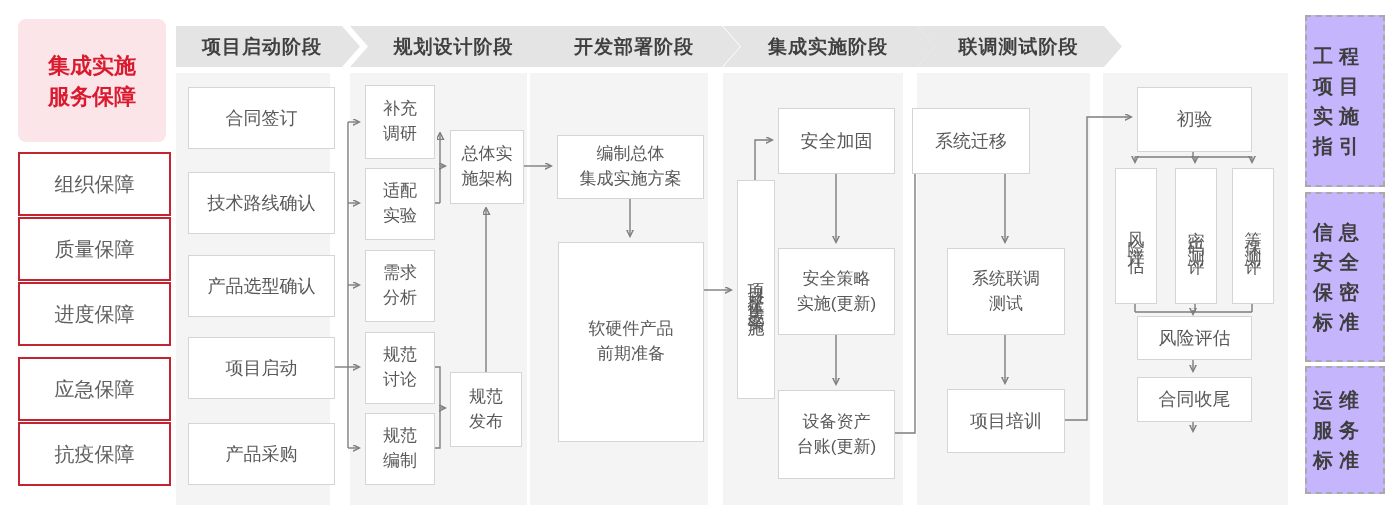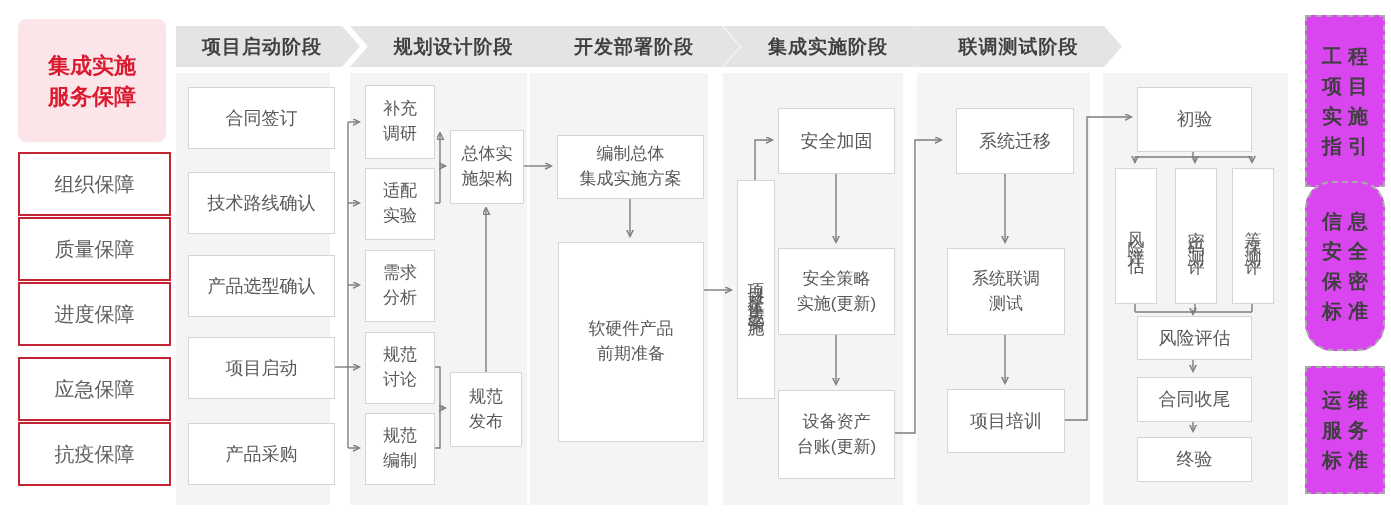--- a/index.html
+++ b/index.html
@@ -25,22 +25,22 @@
 
   
   .node{position:absolute;background:#fff;border:1px solid #d5d5d6;color:#595959;
     display:flex;align-items:center;justify-content:center;text-align:center;
     font-size:17px;line-height:1.45;white-space:pre-line;z-index:2;}
   .node.big{font-size:18px;}
   .vnode{writing-mode:vertical-rl;text-orientation:upright;letter-spacing:5px;line-height:1;}
   .vnode.wide-gap{letter-spacing:9px;}
 
   
-  .std{position:absolute;left:1305px;width:76px;background:#d946ef;border:2px dashed #a9a9a9;
-    display:flex;flex-direction:column;align-items:center;justify-content:center;z-index:2;
+  .std{position:absolute;left:1305px;width:76px;background:#c4b5fd;border:2px dashed #a9a9a9;
+    display:flex;flex-direction:column;align-items:flex-start;justify-content:center;z-index:2;
     color:#3e3e3e;font-size:20px;font-weight:600;}
   .std .ln{line-height:30px;letter-spacing:6px;text-indent:6px;}
 
   svg.wires{position:absolute;left:0;top:0;z-index:1;}
   svg.wires path{fill:none;stroke:#7d7d7d;stroke-width:1.4;}
 </style>
 </head>
 <body>
 
 <div class="stage">
@@ -140,40 +140,39 @@
   <div class="node" style="left:558px;top:242px;width:144px;height:198px;">软硬件产品
 前期准备</div>
 
   <div class="node vnode" style="left:737px;top:180px;width:36px;height:217px;">项目整体集成实施</div>
   <div class="node big" style="left:778px;top:108px;width:115px;height:64px;">安全加固</div>
   <div class="node" style="left:778px;top:248px;width:115px;height:85px;">安全策略
 实施(更新)</div>
   <div class="node" style="left:778px;top:390px;width:115px;height:87px;">设备资产
 台账(更新)</div>
 
-  <div class="node big" style="left:956px;top:108px;width:116px;height:64px;text-align:center;">系统迁移</div>
+  <div class="node big" style="left:912px;top:108px;width:116px;height:64px;text-align:center;">系统迁移</div>
   <div class="node" style="left:947px;top:248px;width:116px;height:85px;">系统联调
 测试</div>
   <div class="node big" style="left:947px;top:389px;width:116px;height:62px;">项目培训</div>
 
   <div class="node big" style="left:1137px;top:87px;width:113px;height:63px;">初验</div>
   <div class="node vnode wide-gap" style="left:1115px;top:168px;width:40px;height:134px;">风险评估</div>
   <div class="node vnode wide-gap" style="left:1175px;top:168px;width:40px;height:134px;">密码测评</div>
   <div class="node vnode wide-gap" style="left:1232px;top:168px;width:40px;height:134px;">等保测评</div>
   <div class="node big" style="left:1137px;top:316px;width:113px;height:42px;">风险评估</div>
   <div class="node big" style="left:1137px;top:377px;width:113px;height:43px;">合同收尾</div>
-  <div class="node big" style="left:1137px;top:437px;width:113px;height:43px;">终验</div>
 
   <div class="std" style="top:15px;height:168px;">
     <div class="ln">工程</div>
     <div class="ln">项目</div>
     <div class="ln">实施</div>
     <div class="ln">指引</div>
   </div>
-  <div class="std" style="top:181px;height:166px;border-radius:27px;">
+  <div class="std" style="top:192px;height:166px;">
     <div class="ln">信息</div>
     <div class="ln">安全</div>
     <div class="ln">保密</div>
     <div class="ln">标准</div>
   </div>
   <div class="std" style="top:366px;height:124px;">
     <div class="ln">运维</div>
     <div class="ln">服务</div>
     <div class="ln">标准</div>
   </div>

